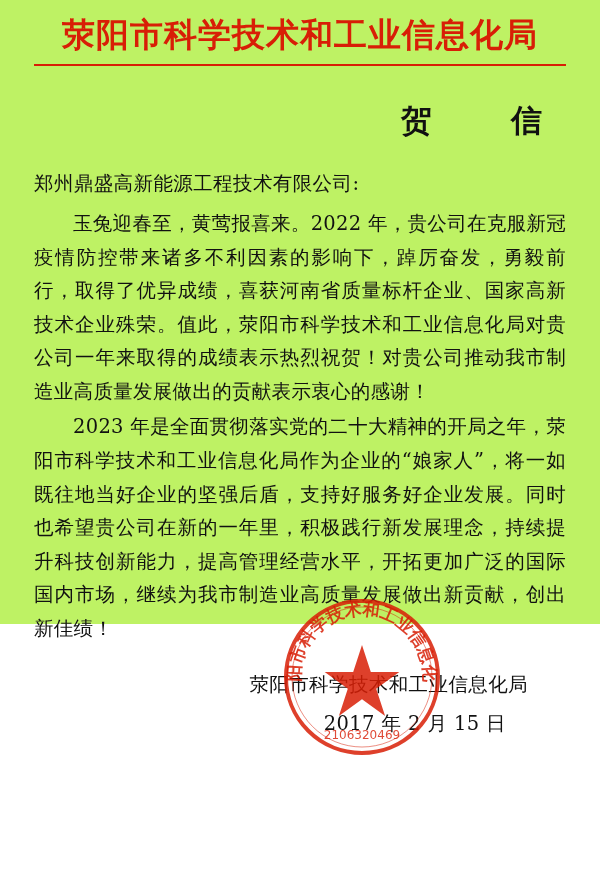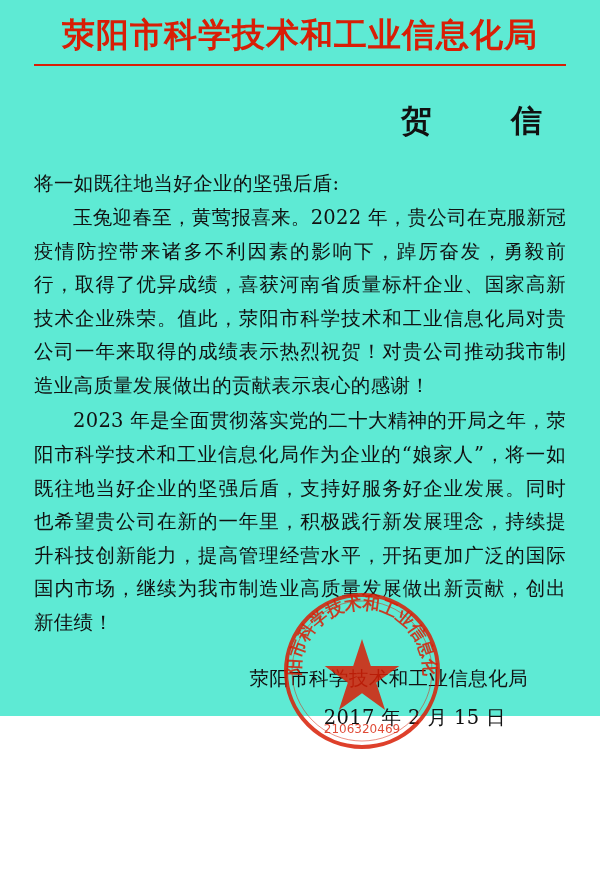--- a/index.html
+++ b/index.html
@@ -9,24 +9,24 @@
   body {
     width: 600px;
     height: 888px;
     background: #ffffff;
     font-family: "DejaVu Serif", "Liberation Serif", serif;
     overflow: hidden;
   }
   .page {
     position: relative;
     width: 600px;
-    height: 716px;
+    height: 624px;
     box-sizing: border-box;
     padding: 0 34px;
-    background: #5eead4;
+    background: #bef264;
   }
   .letterhead {
     padding-top: 14px;
     text-align: center;
     color: #d81e06;
     font-family: "DejaVu Serif", "Liberation Serif", serif;
     font-weight: bold;
     font-size: 33px;
     letter-spacing: 1px;
     line-height: 1.25;
@@ -47,21 +47,21 @@
     color: #111;
     font-family: "DejaVu Serif", "Liberation Serif", serif;
   }
   .recipient {
     margin-top: 28px;
     font-size: 19.5px;
     color: #111;
     letter-spacing: 0.4px;
   }
   .body-text {
-    margin-top: 4px;
+    margin-top: 10px;
   }
   .para {
     font-size: 19.5px;
     line-height: 1.72;
     color: #111;
     text-indent: 2em;
     text-align: justify;
     letter-spacing: 0.3px;
     margin: 0 0 2px 0;
   }
@@ -98,21 +98,21 @@
 </head>
 <body>
 
 <div class="page">
 
   <div class="letterhead">荥阳市科学技术和工业信息化局</div>
   <div class="rule"></div>
 
   <div class="doc-title">贺　信</div>
 
-  <div class="recipient">将一如既往地当好企业的坚强后盾:</div>
+  <div class="recipient">郑州鼎盛高新能源工程技术有限公司:</div>
 
   <div class="body-text">
     <p class="para">玉兔迎春至，黄莺报喜来。2022 年，贵公司在克服新冠疫情防控带来诸多不利因素的影响下，踔厉奋发，勇毅前行，取得了优异成绩，喜获河南省质量标杆企业、国家高新技术企业殊荣。值此，荥阳市科学技术和工业信息化局对贵公司一年来取得的成绩表示热烈祝贺！对贵公司推动我市制造业高质量发展做出的贡献表示衷心的感谢！</p>
     <p class="para">2023 年是全面贯彻落实党的二十大精神的开局之年，荥阳市科学技术和工业信息化局作为企业的“娘家人”，将一如既往地当好企业的坚强后盾，支持好服务好企业发展。同时也希望贵公司在新的一年里，积极践行新发展理念，持续提升科技创新能力，提高管理经营水平，开拓更加广泛的国际国内市场，继续为我市制造业高质量发展做出新贡献，创出新佳绩！</p>
   </div>
 
   <div class="signature-block">
 
     <div class="seal">
       <svg width="168" height="168" viewBox="0 0 168 168" aria-hidden="true">

